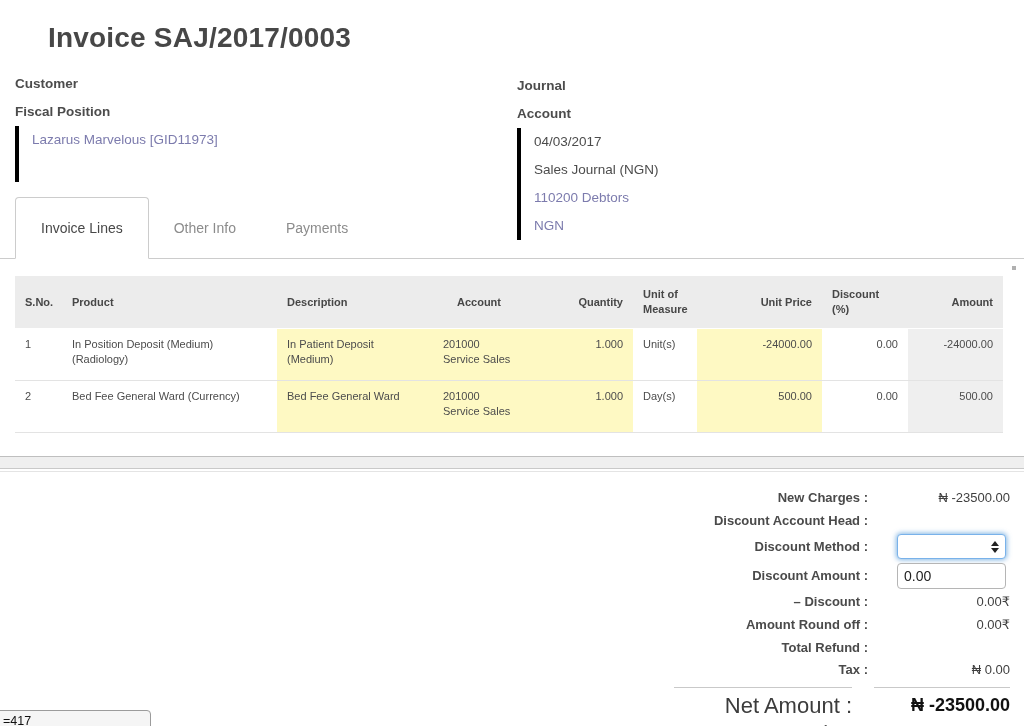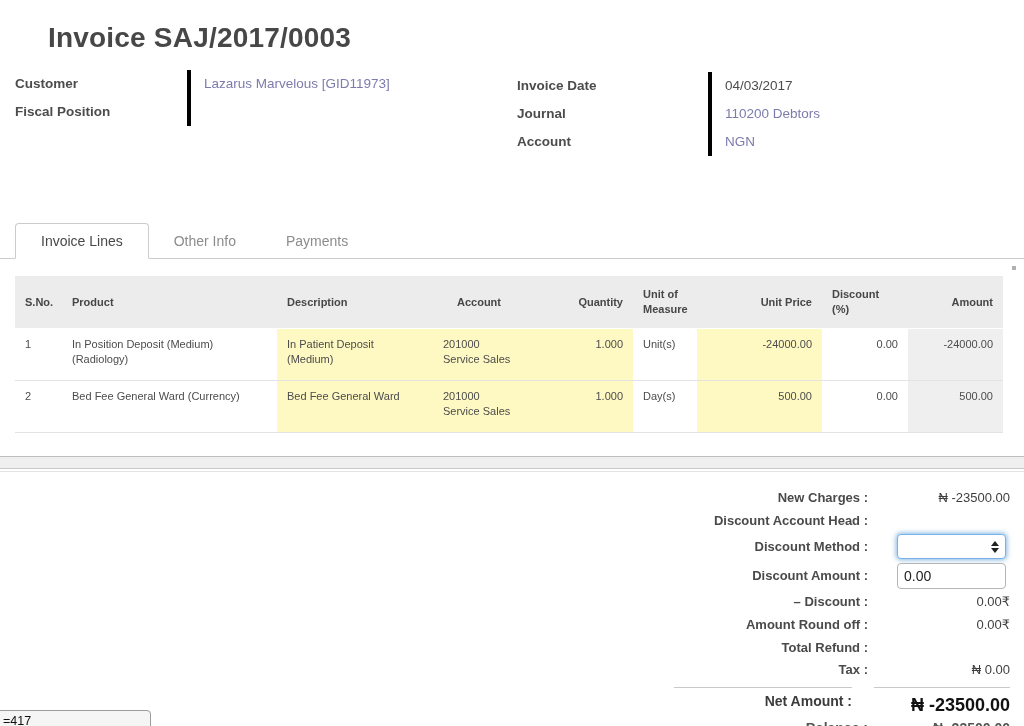--- a/index.html
+++ b/index.html
@@ -10,39 +10,39 @@
     color:#4c4c4c; font-size:13px;
   }
 
   
   .page-title {
     position:absolute; left:15px; top:22px;
     font-size:28px; font-weight:bold; color:#474747; letter-spacing:.2px;margin-left:33px;
   }
 
   
-  .info-group { position:absolute; display:flex; }
+  .info-group { position:absolute; display:flex;flex-direction:column; }
   .info-group.left  { left:15px;  top:70px; }
   .info-group.right { left:517px; top:72px; }
   .ig-labels { display:flex; flex-direction:column; }
   .info-group.left  .ig-labels { width:172px; }
   .info-group.right .ig-labels { width:191px; }
   .ig-values { display:flex; flex-direction:column; border-left:4px solid #000000; padding-left:13px; min-width:260px; }
   .ig-row { height:28px; line-height:28px; font-size:13.5px; white-space:nowrap; }
   .ig-labels .ig-row { font-weight:bold; color:#4c4c4c; }
   .link { color:#7c7bad; }
 
   
   .tabs {
     position:absolute; left:0; top:222px; width:1024px; height:37px;
     border-bottom:1px solid #cccccc; padding-left:15px;
     display:flex; align-items:flex-end;
   }
   .tab {
-    padding:9px 25px; font-size:14px; color:#8c8c8c; position:relative;margin-top:31px;
+    padding:22px 25px; font-size:14px; color:#8c8c8c; position:relative;margin-top:31px;
   }
   .tab.active {
     background:#ffffff; color:#484848;
     border:1px solid #cccccc; border-bottom:1px solid #ffffff;
     border-radius:4px 4px 0 0; margin-bottom:-1px;
   }
 
   
   .lines-table {
     position:absolute; left:15px; top:276px; width:988px;
@@ -93,21 +93,21 @@
   .stepper .down  { width:0;height:0;border-left:4px solid transparent;border-right:4px solid transparent;border-top:5px solid #222; }
 
   .amount-input {
     width:109px; height:26px; border:1px solid #b5b5b5; border-radius:4px;
     font-family:inherit; font-size:14px; color:#222; padding:0 6px; margin-right:4px;
     outline:none;
   }
 
   .net-row { display:flex; justify-content:flex-end; align-items:flex-start; margin-top:7px; }
   .net-label {
-    width:178px; text-align:right; font-size:14px; font-weight:bold; color:#3c3c3c;
+    width:178px; text-align:right; font-size:22px; font-weight:normal; color:#3c3c3c;
     border-top:1px solid #c9c9c9; padding-top:5px; white-space:nowrap;
   }
   .net-gap { width:22px; }
   .net-value {
     width:136px; text-align:right; font-size:18px; font-weight:bold; color:#111111;
     border-top:1px solid #c9c9c9; padding-top:7px; white-space:nowrap;
   }
   .partial-row { display:flex; justify-content:flex-end; margin-top:4px; font-size:14px; font-weight:bold; color:#555; }
   .partial-row .pv { width:142px; text-align:right; }
 
@@ -129,26 +129,26 @@
     <div class="ig-row">Fiscal Position</div>
   </div>
   <div class="ig-values">
     <div class="ig-row link">Lazarus Marvelous [GID11973]</div>
     <div class="ig-row"></div>
   </div>
 </div>
 
 <div class="info-group right">
   <div class="ig-labels">
-    <div class="ig-row">Invoice Date</div>
     <div class="ig-row">Journal</div>
     <div class="ig-row">Account</div>
   </div>
   <div class="ig-values">
     <div class="ig-row">04/03/2017</div>
+    <div class="ig-row">Sales Journal (NGN)</div>
     <div class="ig-row link">110200 Debtors</div>
     <div class="ig-row link">NGN</div>
   </div>
 </div>
 
 <div class="tabs">
   <div class="tab active">Invoice Lines</div>
   <div class="tab">Other Info</div>
   <div class="tab">Payments</div>
 </div>

